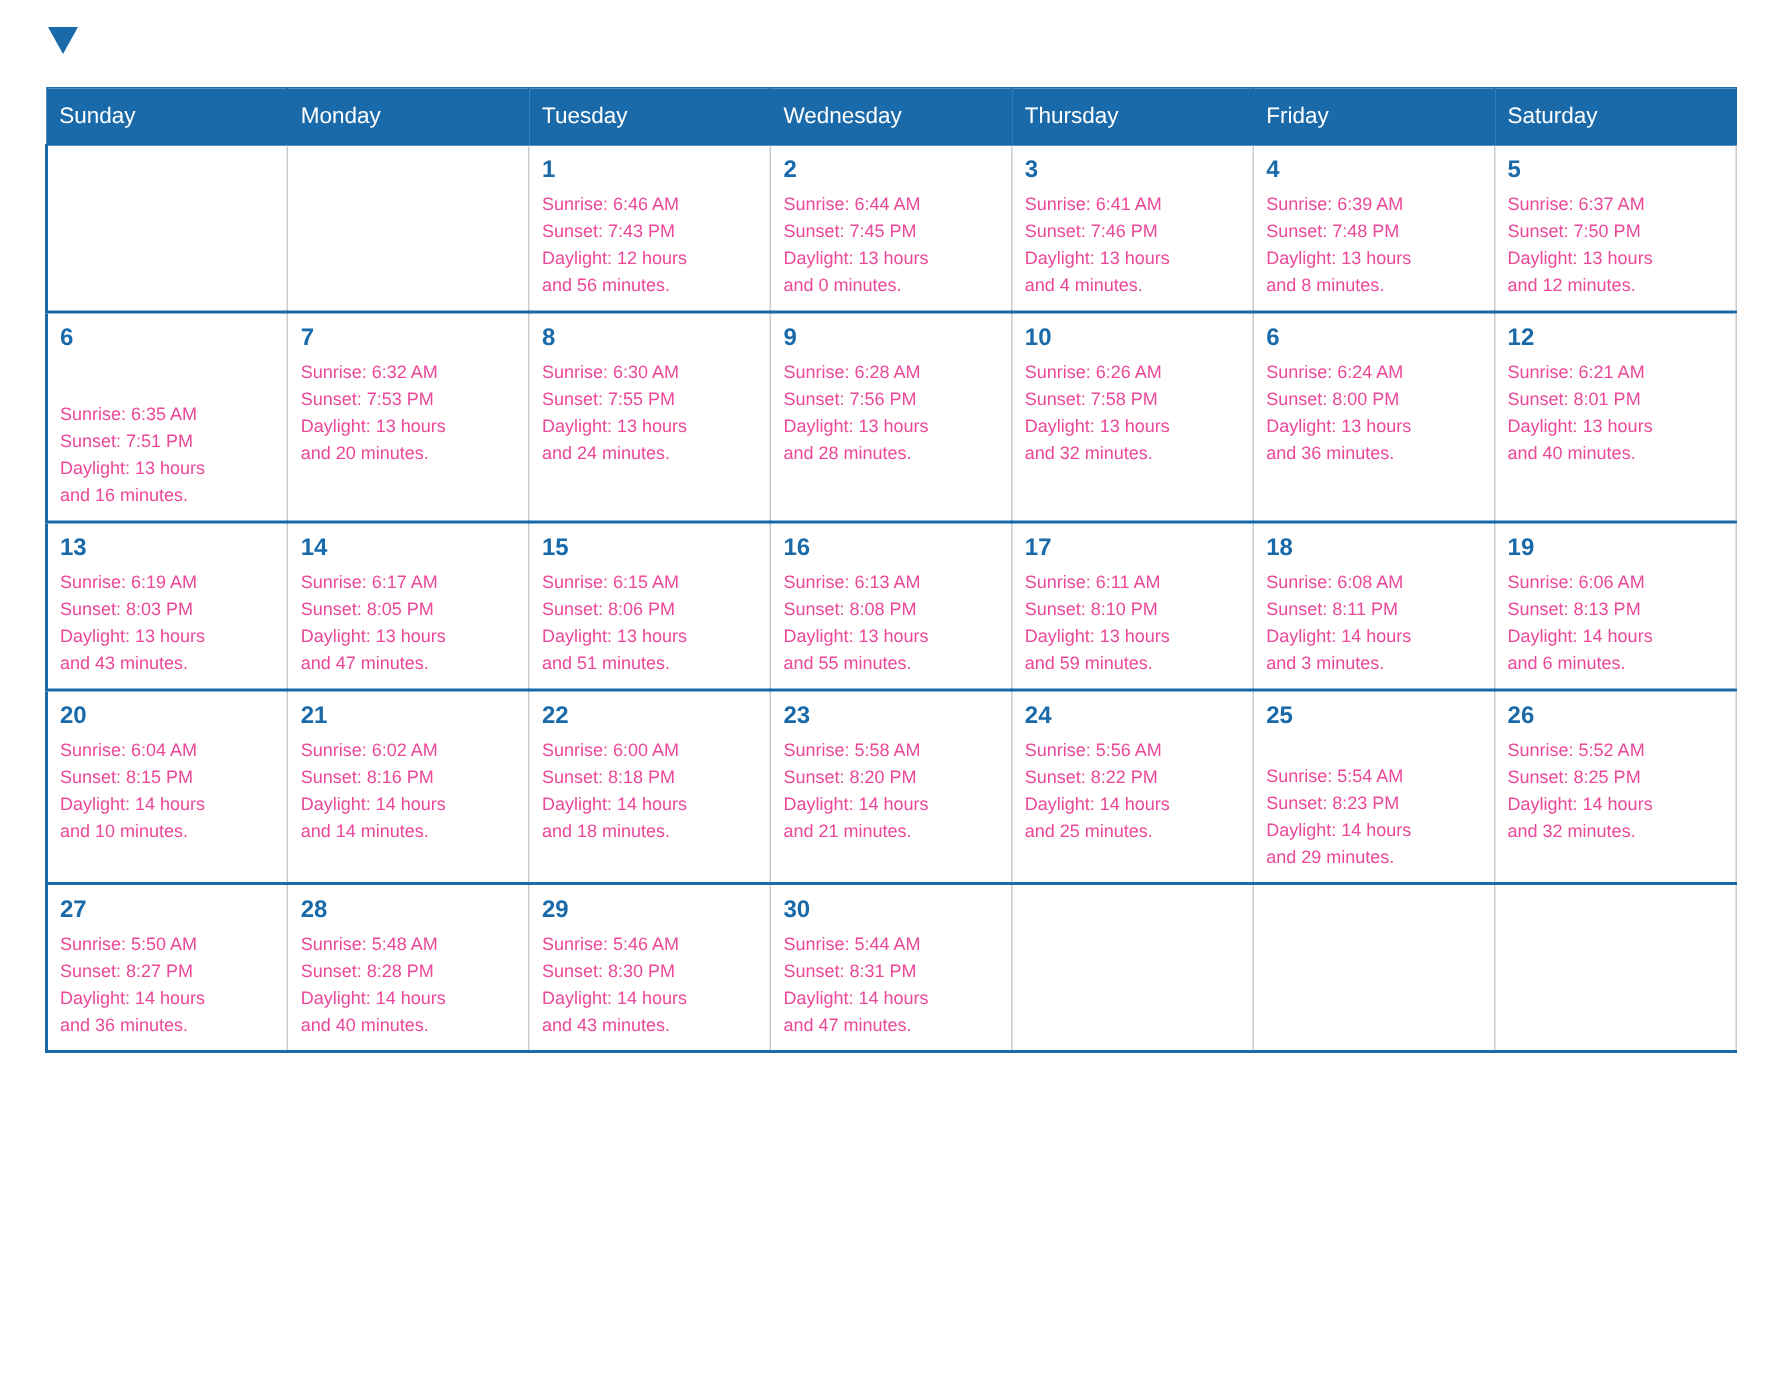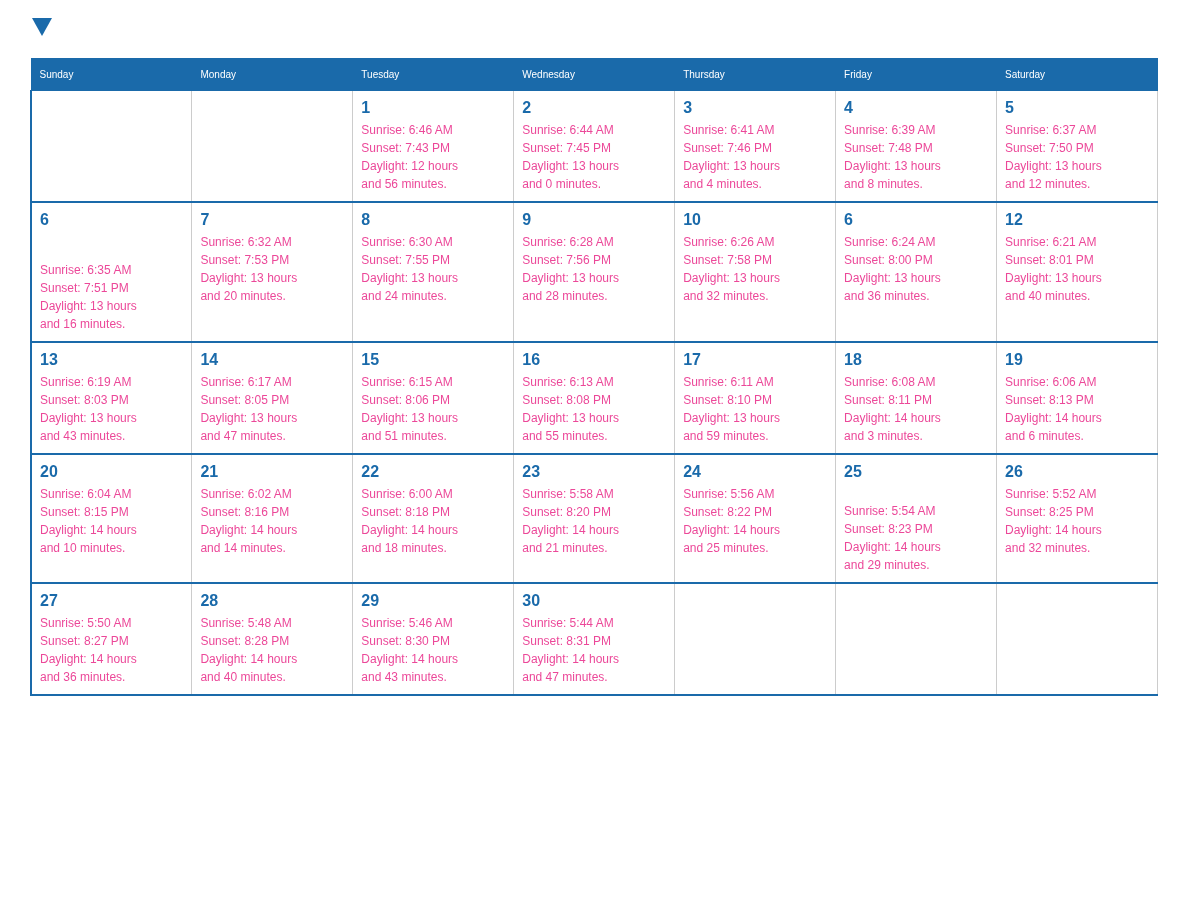--- a/index.html
+++ b/index.html
@@ -45,21 +45,21 @@
     }
     table {
       width: 100%;
       border-collapse: collapse;
       table-layout: fixed;
     }
     thead tr th {
       background-color: #1a6aaa;
       color: #fff;
       padding: 10px 8px;
-      font-size: 10px;
+      font-size: 15px;
       font-weight: normal;
       text-align: left;
       border: 1px solid #1a6aaa;
     }
     tbody tr td {
       vertical-align: top;
       padding: 8px;
       border: 1px solid #ccc;
       font-size: 12.5px;
       color: #333;

